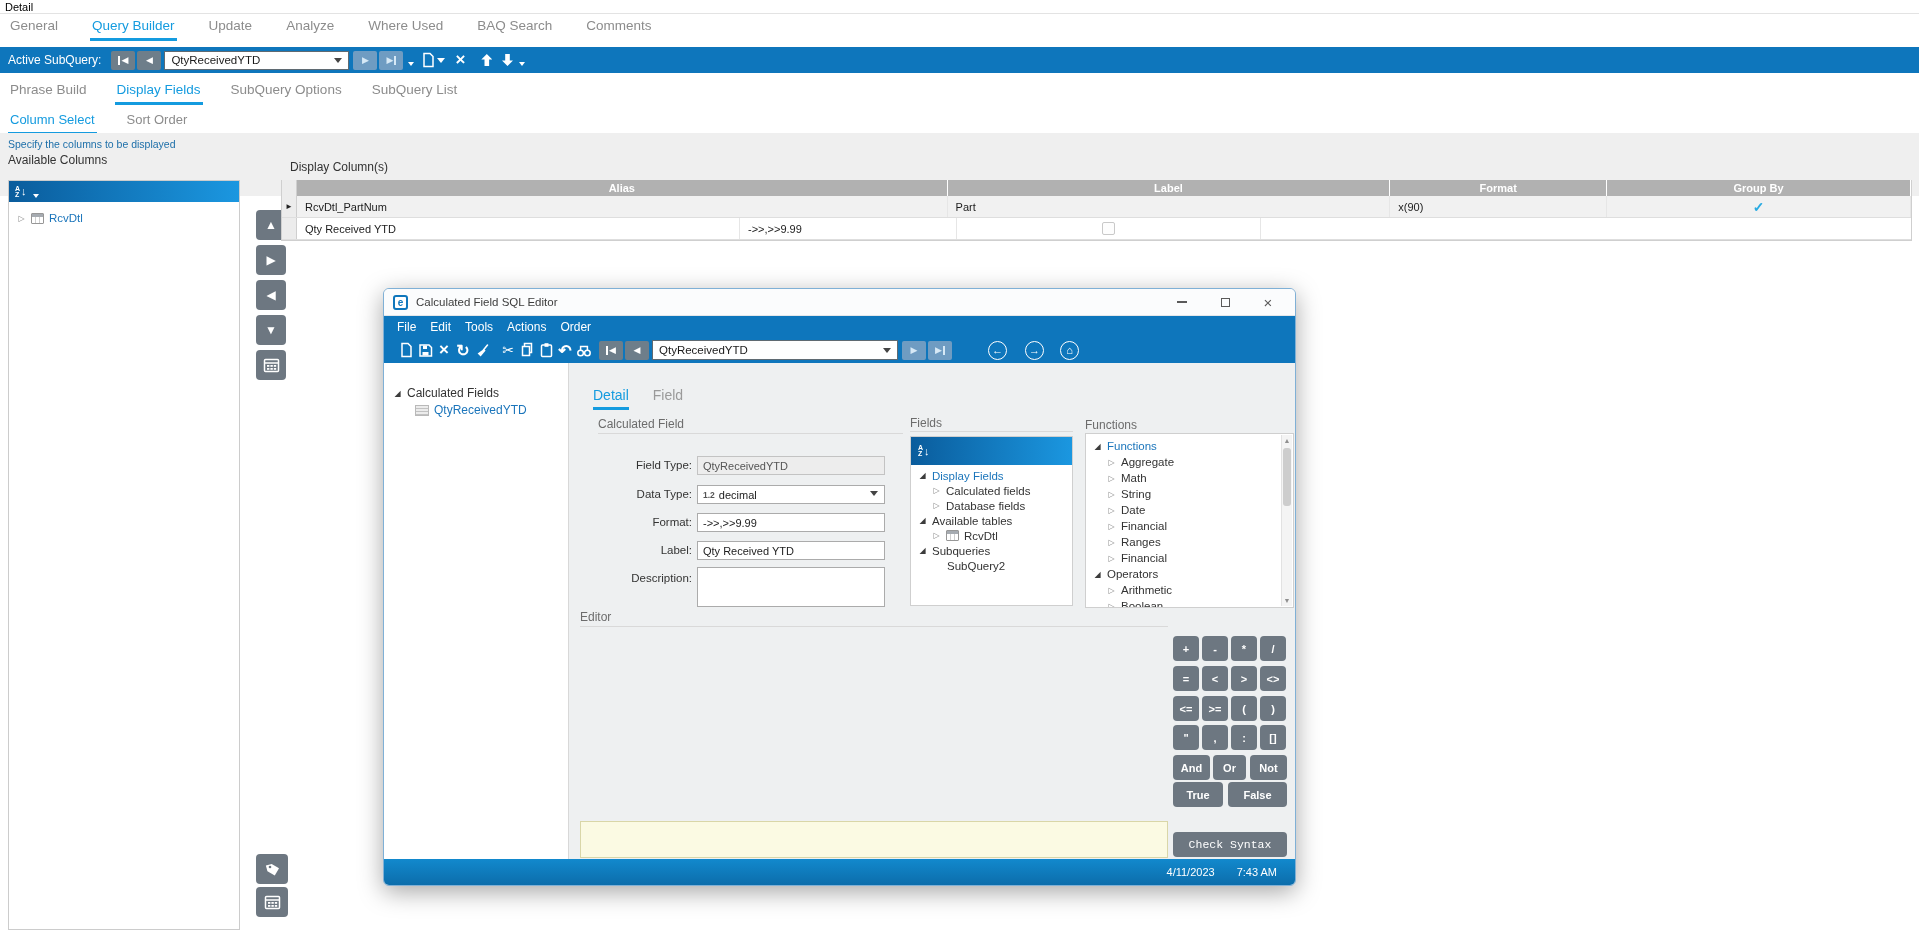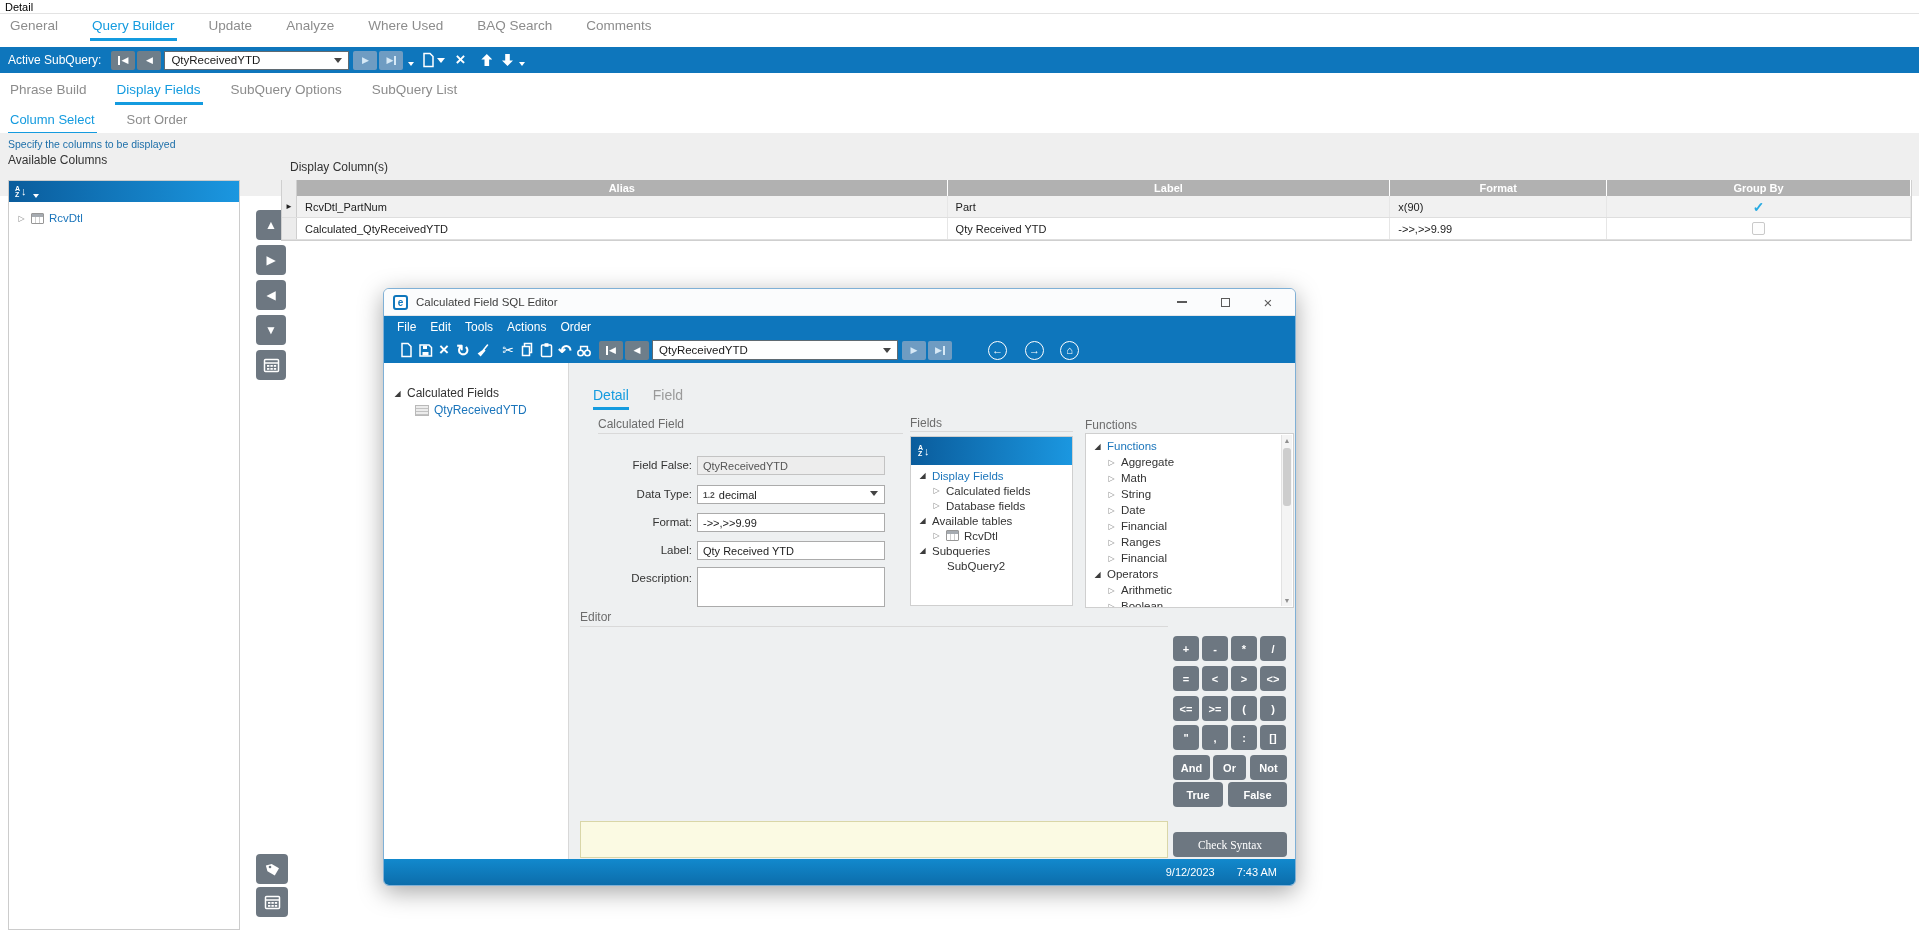--- a/index.html
+++ b/index.html
@@ -132,21 +132,21 @@
   .editor-box{position:absolute;left:196px;top:271px;width:588px;height:177px;background:#fff;border:1px solid #6b6b6b;
               font-family:"DejaVu Sans Mono",monospace;font-size:12.5px;padding:3px 5px;}
   .kw{color:var(--codeKw);}
   .idt{color:var(--codeId);}
   .pr{color:var(--codeParen);}
   .msg-box{position:absolute;left:196px;top:458px;width:588px;height:37px;background:var(--cream);border:1px solid #d9d6a8;}
 
   .opb{position:absolute;width:26px;height:25px;background:var(--btn);border:none;border-radius:4px;color:#fff;
        font-size:11px;font-weight:bold;display:flex;align-items:center;justify-content:center;font-family:inherit;padding:0;}
   .cs-btn{position:absolute;left:789px;top:469px;width:114px;height:25px;background:var(--btn);border:none;border-radius:4px;
-          color:#fff;font-size:11.5px;display:flex;align-items:center;justify-content:center;font-family:Liberation Serif, serif;}
+          color:#fff;font-size:11.5px;display:flex;align-items:center;justify-content:center;font-family:Liberation Mono, monospace;}
   .c1{left:789px}.c2{left:818px}.c3{left:847px}.c4{left:876px}
   .r1{top:273px}.r2{top:303px}.r3{top:333px}.r4{top:362px}.r5{top:392px}.r6{top:419px}
 
   .dlg-status{position:absolute;left:0;right:0;bottom:0;height:26px;background:linear-gradient(var(--statusTop),var(--statusBottom));
               display:flex;align-items:center;justify-content:flex-end;gap:22px;padding-right:18px;color:#fff;font-size:11px;}
 
   
   .s{fill:none;stroke:#fff;stroke-width:1.5;}
 </style>
 </head>
@@ -297,21 +297,20 @@
         </div>
       <div class="c-alias">RcvDtl_PartNum</div>
       <div class="c-label">Part</div>
       <div class="c-format">x(90)</div>
       <div class="c-group">
           <span class="chkmark">✓</span>
         </div>
     </div>
     <div class="g-row">
       <div class="c-sel"></div>
-      <div class="c-alias">Calculated_QtyReceivedYTD</div>
       <div class="c-label">Qty Received YTD</div>
       <div class="c-format">-&gt;&gt;,&gt;&gt;9.99</div>
       <div class="c-group">
           <span class="chk"></span>
         </div>
     </div>
   </div>
 
   <div class="dialog">
 
@@ -432,21 +431,21 @@
       </div>
 
       <div class="dlg-tabs">
         <div class="dtab active">Detail</div>
         <div class="dtab">Field</div>
       </div>
 
       <div class="group-title" style="left:214px;top:54px;">Calculated Field</div>
       <div class="rule" style="left:214px;top:70px;width:305px;"></div>
 
-      <div class="f-label" style="top:96px;">Field False:</div>
+      <div class="f-label" style="top:96px;">Field Type:</div>
       <div class="f-input ro" style="top:93px;">QtyReceivedYTD</div>
 
       <div class="f-label" style="top:125px;">Data Type:</div>
       <div class="f-input f-combo" style="top:122px;">
         <span class="pre">1.2</span>
         <span class="val">decimal</span>
         <span class="sel-caret"></span>
       </div>
 
       <div class="f-label" style="top:153px;">Format:</div>
@@ -580,18 +579,18 @@
       <button class="opb c4 r4">[]</button>
       <button class="opb r5" style="left:789px;width:37px;">And</button>
       <button class="opb r5" style="left:829px;width:33px;">Or</button>
       <button class="opb r5" style="left:866px;width:37px;">Not</button>
       <button class="opb r6" style="left:789px;width:50px;">True</button>
       <button class="opb r6" style="left:844px;width:59px;">False</button>
       <button class="cs-btn">Check Syntax</button>
     </div>
 
     <div class="dlg-status">
-      <span>9/12/2023</span>
+      <span>4/11/2023</span>
       <span>7:43 AM</span>
     </div>
   </div>
 
 </div>
 
 </body></html>

